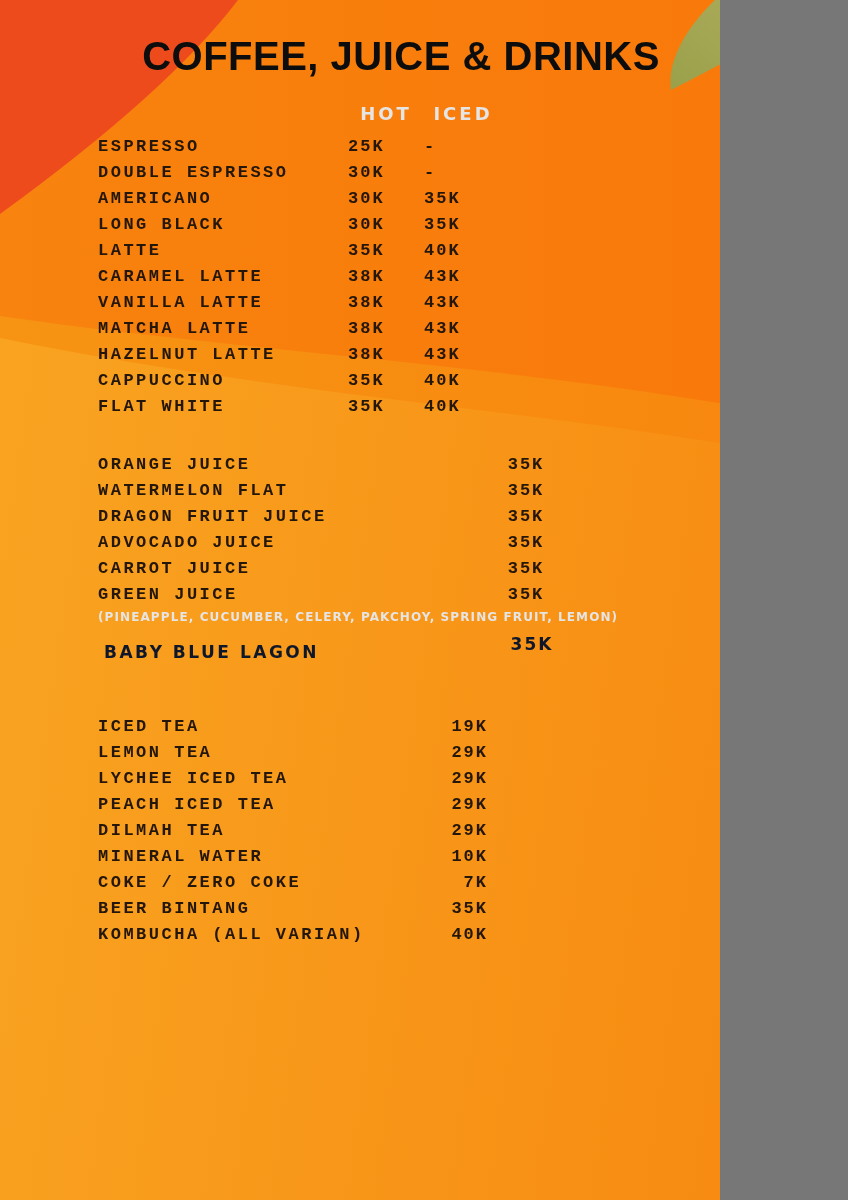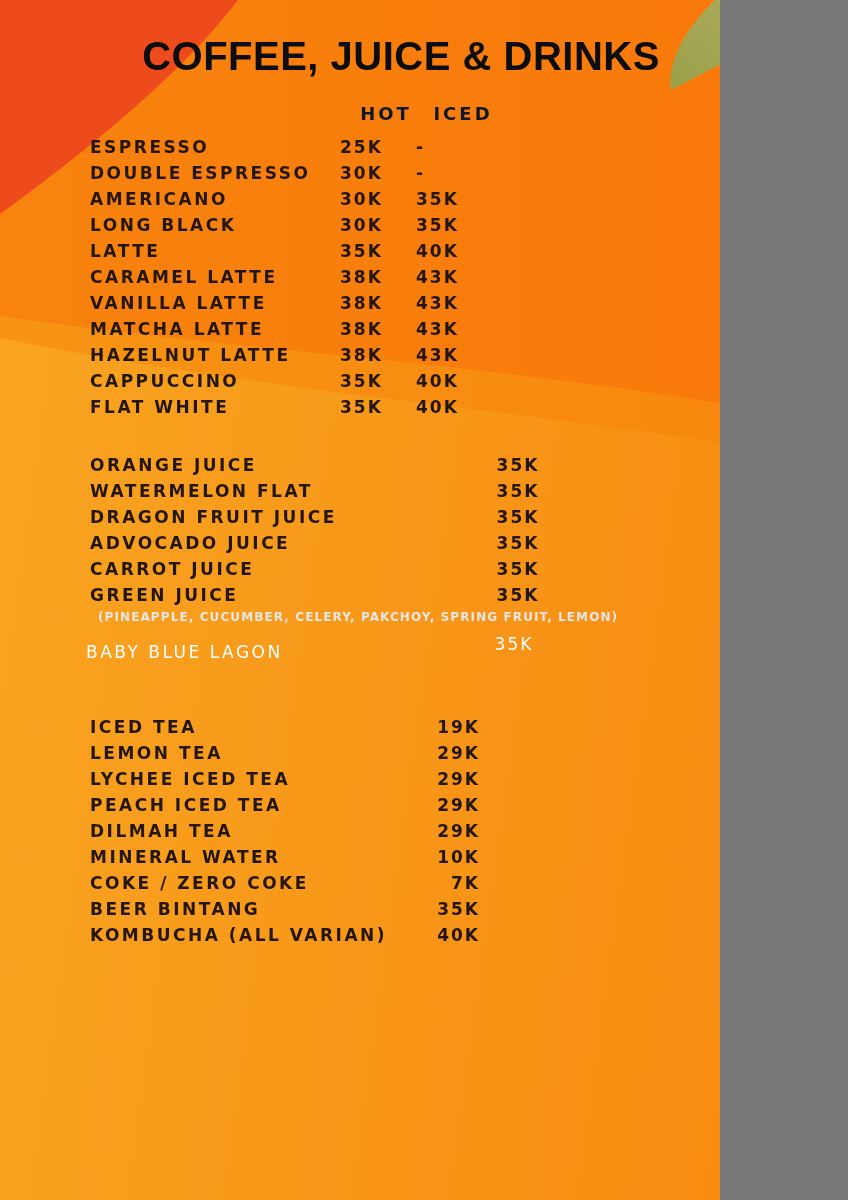--- a/index.html
+++ b/index.html
@@ -7,41 +7,41 @@
     position:relative;width:720px;height:1200px;overflow:hidden;
     font-family:"DejaVu Sans",sans-serif;
   }
   .bg{position:absolute;left:0;top:0;width:848px;height:1200px;display:block;}
   .title{
     position:absolute;top:34px;left:0;width:802px;text-align:center;
     font-family:"Liberation Sans",sans-serif;font-weight:800;
     font-size:40px;letter-spacing:0.5px;color:#0d0d0d;
   }
   .cols{position:absolute;top:101px;left:98px;display:flex;
-    font-weight:bold;font-size:18px;letter-spacing:3px;color:#0f172a;line-height:26px;}
+    font-weight:bold;font-size:18px;letter-spacing:3px;color:#e5e5e5;line-height:26px;}
   .cols .spacer{width:250px;}
   .cols .h-hot{width:76px;text-align:center;}
   .cols .h-iced{width:78px;text-align:center;}
-  .list{position:absolute;left:90px;}
+  .list{position:absolute;left:98px;font-family:Liberation Mono, monospace;}
   .coffee{top:134px;}
   .juice{top:452px;}
   .drinks{top:714px;}
   .row{display:flex;height:26px;line-height:26px;
     font-weight:bold;font-size:17px;letter-spacing:2.5px;color:#241709;white-space:nowrap;}
   .coffee .nm{width:250px;}
   .coffee .pc{width:76px;letter-spacing:2px;}
   .coffee .pc.iced{width:78px;}
   .juice .nm{width:392px;}
   .juice .pc{width:72px;text-align:center;letter-spacing:2px;}
   .drinks .nm{width:310px;}
   .drinks .pc{width:80px;text-align:right;letter-spacing:2px;}
   .note{position:absolute;top:607px;left:98px;line-height:20px;
     font-weight:bold;font-size:12px;letter-spacing:1.1px;color:#e5e5e5;white-space:nowrap;}
-  .special{position:absolute;top:639px;left:86px;display:flex;height:26px;line-height:26px;
-    font-weight:normal;font-size:17px;letter-spacing:2.5px;color:#ffffff;}
+  .special{position:absolute;top:639px;left:104px;display:flex;height:26px;line-height:26px;
+    font-weight:bold;font-size:17px;letter-spacing:2.5px;color:#0f172a;}
   .special .nm{width:392px;}
   .special .pc{width:72px;text-align:center;letter-spacing:2px;transform:translateY(-8px);}
 </style>
 </head>
 <body>
 
 <div class="sheet">
 
   <svg class="bg" viewBox="0 0 848 1200" xmlns="http://www.w3.org/2000/svg">
     <defs>

